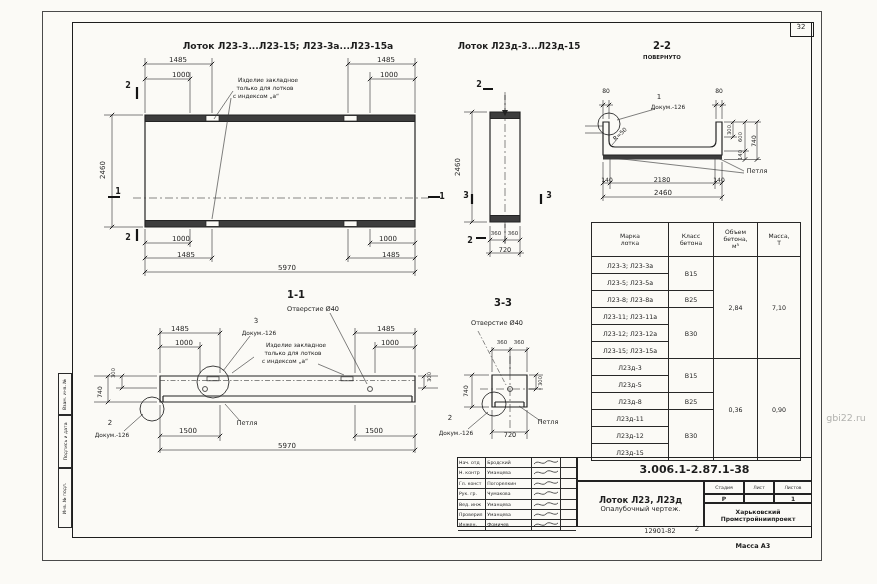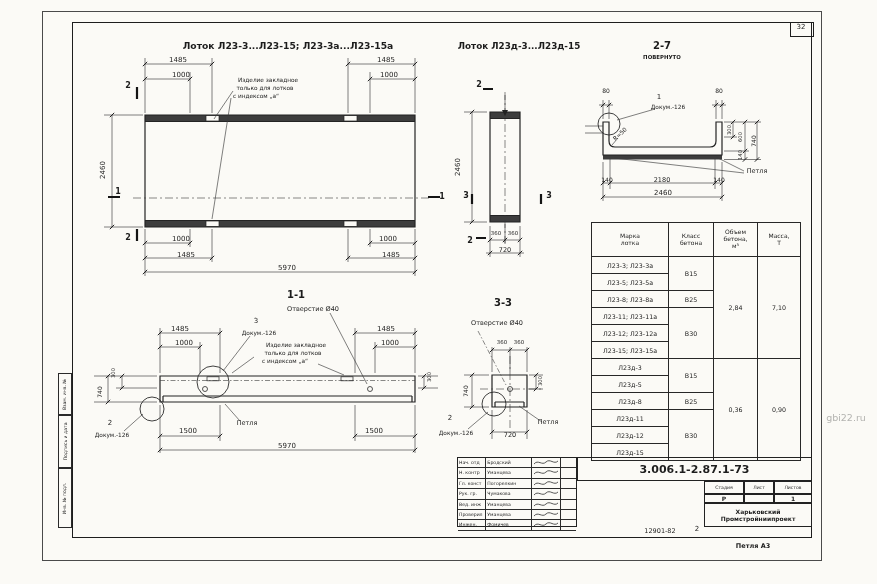--- a/index.html
+++ b/index.html
@@ -118,21 +118,21 @@
     <path d="M502,110 h6 l-3,6 z" fill="#222"></path>
     <g id="tick-layer" stroke="#222" stroke-width="1">
         <path d="M142.8,66.2 L147.2,61.8 M209.8,66.2 L214.2,61.8 M142.8,81.2 L147.2,76.8 M187.8,81.2 L192.2,76.8 M345.8,66.2 L350.2,61.8 M412.8,66.2 L417.2,61.8 M367.8,81.2 L372.2,76.8 M412.8,81.2 L417.2,76.8 M109.8,117.2 L114.2,112.8 M109.8,229.2 L114.2,224.8 M142.8,245.2 L147.2,240.8 M187.8,245.2 L192.2,240.8 M367.8,245.2 L372.2,240.8 M412.8,245.2 L417.2,240.8 M142.8,260.2 L147.2,255.8 M209.8,260.2 L214.2,255.8 M345.8,260.2 L350.2,255.8 M412.8,260.2 L417.2,255.8 M142.8,274.2 L147.2,269.8 M412.8,274.2 L417.2,269.8 M469.8,114.2 L474.2,109.8 M469.8,224.2 L474.2,219.8 M487.8,242.2 L492.2,237.8 M502.8,242.2 L507.2,237.8 M517.8,242.2 L522.2,237.8 M487.8,255.2 L492.2,250.8 M517.8,255.2 L522.2,250.8 M600.8,107.2 L605.2,102.8 M606.8,107.2 L611.2,102.8 M713.8,107.2 L718.2,102.8 M719.8,107.2 L724.2,102.8 M730.8,124.2 L735.2,119.8 M730.8,139.2 L735.2,134.8 M742.8,124.2 L747.2,119.8 M742.8,153.2 L747.2,148.8 M742.8,161.7 L747.2,157.3 M754.8,124.2 L759.2,119.8 M754.8,161.7 L759.2,157.3 M600.8,185.2 L605.2,180.8 M607.8,185.2 L612.2,180.8 M712.8,185.2 L717.2,180.8 M719.8,185.2 L724.2,180.8 M600.8,199.2 L605.2,194.8 M719.8,199.2 L724.2,194.8 M157.8,335.2 L162.2,330.8 M217.8,335.2 L222.2,330.8 M157.8,349.2 L162.2,344.8 M197.8,349.2 L202.2,344.8 M352.8,335.2 L357.2,330.8 M412.8,335.2 L417.2,330.8 M372.8,349.2 L377.2,344.8 M412.8,349.2 L417.2,344.8 M105.8,378.2 L110.2,373.8 M105.8,404.2 L110.2,399.8 M119.8,378.2 L124.2,373.8 M119.8,390.2 L124.2,385.8 M421.8,378.2 L426.2,373.8 M421.8,390.2 L426.2,385.8 M157.8,438.2 L162.2,433.8 M217.8,438.2 L222.2,433.8 M352.8,438.2 L357.2,433.8 M412.8,438.2 L417.2,433.8 M157.8,452.2 L162.2,447.8 M412.8,452.2 L417.2,447.8 M489.8,352.2 L494.2,347.8 M507.8,352.2 L512.2,347.8 M524.8,352.2 L529.2,347.8 M469.8,377.2 L474.2,372.8 M469.8,409.2 L474.2,404.8 M533.8,377.2 L538.2,372.8 M533.8,391.2 L538.2,386.8 M489.8,434.2 L494.2,429.8 M524.8,434.2 L529.2,429.8 " fill="none"></path>
       </g>
     <g id="sig-squiggles" fill="none" stroke="#2f2f2f" stroke-width="0.8"></g>
   </svg>
 
   <div id="labels-layer">
       <div class="lbl u b" style="left: 288px; top: 46px; font-size: 9.2px; transform: translate(-50%, -50%);">Лоток Л23-3...Л23-15; Л23-3а...Л23-15а</div>
       <div class="lbl u b" style="left: 519px; top: 47px; font-size: 8.8px; transform: translate(-50%, -50%);">Лоток Л23д-3...Л23д-15</div>
-      <div class="lbl u b" style="left: 662px; top: 46px; font-size: 10px; transform: translate(-50%, -50%);">2-7</div>
+      <div class="lbl u b" style="left: 662px; top: 46px; font-size: 10px; transform: translate(-50%, -50%);">2-2</div>
       <div class="lbl b" style="left: 662px; top: 58px; font-size: 5.4px; transform: translate(-50%, -50%);">ПОВЕРНУТО</div>
       <div class="lbl u b" style="left: 296px; top: 295px; font-size: 10px; transform: translate(-50%, -50%);">1-1</div>
       <div class="lbl u b" style="left: 503px; top: 303px; font-size: 10px; transform: translate(-50%, -50%);">3-3</div>
       <div class="lbl" style="left: 178px; top: 61px; font-size: 7px; transform: translate(-50%, -50%);">1485</div>
       <div class="lbl" style="left: 181px; top: 76px; font-size: 7px; transform: translate(-50%, -50%);">1000</div>
       <div class="lbl" style="left: 386px; top: 61px; font-size: 7px; transform: translate(-50%, -50%);">1485</div>
       <div class="lbl" style="left: 389px; top: 76px; font-size: 7px; transform: translate(-50%, -50%);">1000</div>
       <div class="lbl" style="left: 104px; top: 170px; font-size: 7px; transform: translate(-50%, -50%) rotate(-90deg);">2460</div>
       <div class="lbl" style="left: 181px; top: 240px; font-size: 7px; transform: translate(-50%, -50%);">1000</div>
       <div class="lbl" style="left: 186px; top: 256px; font-size: 7px; transform: translate(-50%, -50%);">1485</div>
@@ -197,21 +197,21 @@
       <div class="lbl u" style="left: 456px; top: 433px; font-size: 5.8px; transform: translate(-50%, -50%);">Докум.-126</div>
       <div class="lbl u" style="left: 548px; top: 422px; font-size: 6.5px; transform: translate(-50%, -50%);">Петля</div>
     </div>
 
   <div class="lbl" style="left:801px;top:28px;font-size:7px;transform:translate(-50%,-50%);">32</div>
 
   <div class="lbl wm" style="left:846px;top:404px;font-size:9.5px;transform:translate(-50%,-50%);">gbi22.ru</div>
 
   <div class="lbl" style="left:660px;top:531px;font-size:6.5px;transform:translate(-50%,-50%);">12901-82</div>
   <div class="lbl" style="left:697px;top:530px;font-size:7px;transform:translate(-50%,-50%);">2</div>
-  <div class="lbl b" style="left:753px;top:546px;font-size:6.5px;transform:translate(-50%,-50%);">Петля А3</div>
+  <div class="lbl b" style="left:753px;top:546px;font-size:6.5px;transform:translate(-50%,-50%);">Масса А3</div>
 
   <table class="mat">
     <colgroup>
         <col style="width:77px">
         <col style="width:45px">
         <col style="width:44px">
         <col style="width:43px">
       </colgroup>
     <thead id="mat-head">
         <tr>
@@ -328,21 +328,25 @@
       <div class="sigrow">
         <div class="sig-role">Инжен.</div>
         <div class="sig-name">Фомичев</div>
         <div class="sig-sig"><svg width="26" height="9">
             <path d="M1,6 C5,1 9,8 13,4 S21,7 25,3" fill="none" stroke="#2f2f2f" stroke-width="0.8"></path>
           </svg></div>
         <div class="sig-date"></div>
       </div>
     </div>
 
-  <div class="tb" style="left:577px;top:457px;width:235px;height:24px;font-size:11px;font-weight:bold;border-width:1.4px;">3.006.1-2.87.1-73</div>
+  <div class="tb" style="left:577px;top:457px;width:235px;height:24px;font-size:11px;font-weight:bold;border-width:1.4px;">3.006.1-2.87.1-38</div>
+  <div class="tb" style="left:577px;top:481px;width:127px;height:46px;flex-direction:column;border-width:1.4px;">
+    <div style="font-size:8.5px;font-weight:bold;">Лоток Л23, Л23д</div>
+    <div style="font-size:6.8px;">Опалубочный чертеж.</div>
+  </div>
   <div class="tb" style="left:704px;top:481px;width:40px;height:13px;font-size:4.6px;">Стадия</div>
   <div class="tb" style="left:744px;top:481px;width:30px;height:13px;font-size:4.6px;">Лист</div>
   <div class="tb" style="left:774px;top:481px;width:38px;height:13px;font-size:4.6px;">Листов</div>
   <div class="tb" style="left:704px;top:494px;width:40px;height:9px;font-size:6px;font-weight:bold;">Р</div>
   <div class="tb" style="left:744px;top:494px;width:30px;height:9px;font-size:6px;"></div>
   <div class="tb" style="left:774px;top:494px;width:38px;height:9px;font-size:6px;font-weight:bold;">1</div>
   <div class="tb" style="left:704px;top:503px;width:108px;height:24px;flex-direction:column;border-width:1.4px;">
     <div style="font-size:6px;font-weight:bold;">Харьковский</div>
     <div style="font-size:6px;font-weight:bold;">Промстройниипроект</div>
   </div>

